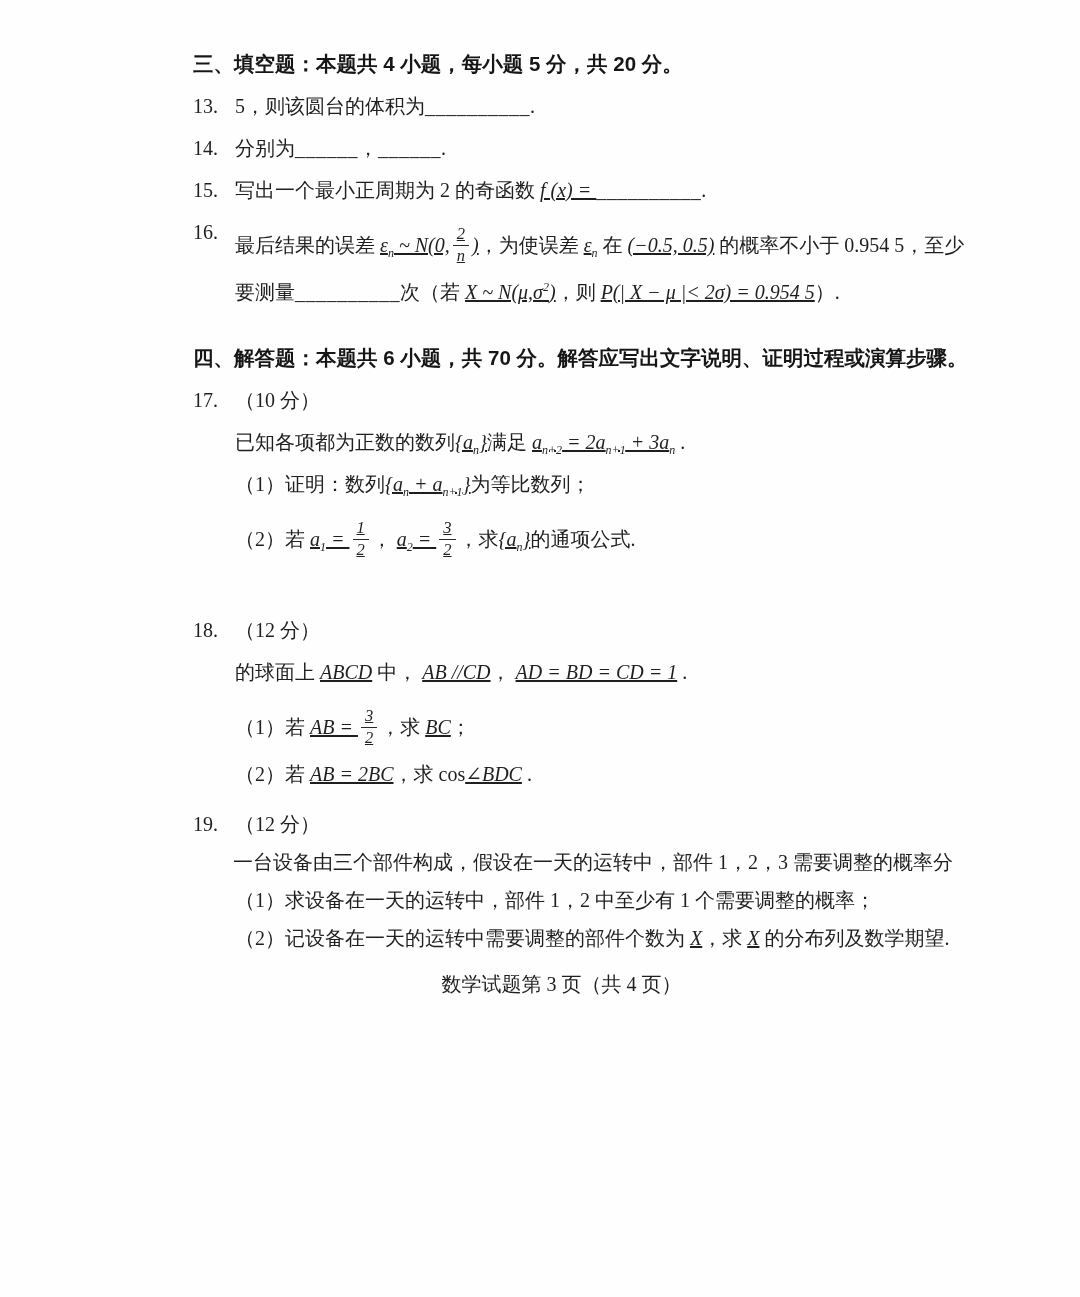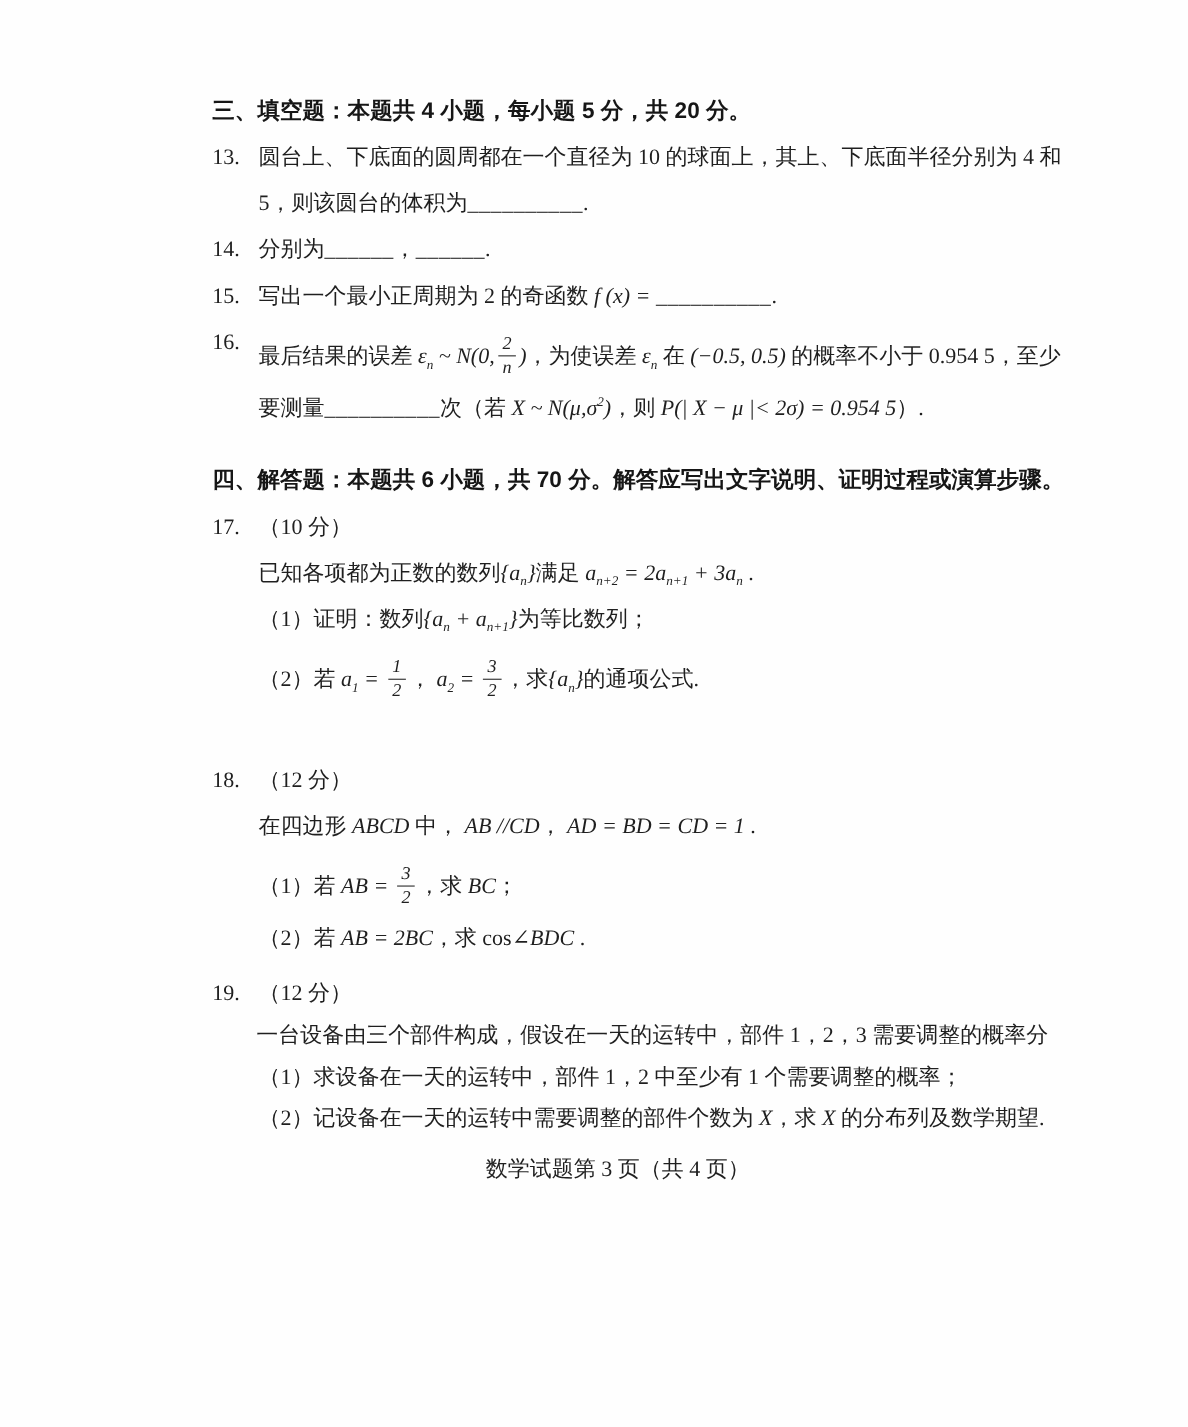--- a/index.html
+++ b/index.html
@@ -4,37 +4,37 @@
 <style>
   html,body { margin:0; padding:0; background:#ffffff; }
   .page {
     position:relative;
     width:1080px; height:1297px;
     box-sizing:border-box;
     background:#fefefe;
     color:#1f1f1f;
     font-family:"Liberation Serif","DejaVu Serif",serif;
     font-size:20px;
-    padding:86px 150px 0 193px;
+    padding:49px 150px 0 193px;
     overflow:hidden;
   }
   .sec-header {
     font-family:"Liberation Sans","DejaVu Sans",sans-serif;
     font-weight:700;
     font-size:20.5px;
     line-height:30px;
     margin-bottom:12px;
     white-space:nowrap;
     color:#161616;
   }
   .q { position:relative; padding-left:42px; }
   .qnum { position:absolute; left:0; top:0; line-height:30px; }
   .line { line-height:30px; margin-bottom:12px; white-space:nowrap; }
   .tall { height:56px; line-height:56px; margin-bottom:4px; }
-  .mi { font-style:italic; font-family:"Liberation Serif","DejaVu Serif",serif; }
+  .mi { font-style:italic; font-family:"Liberation Serif","DejaVu Serif",serif;text-decoration:underline; }
   sub { font-size:12px; font-style:italic; line-height:0; }
   sup { font-size:12px; font-style:italic; line-height:0; }
   .frac {
     display:inline-block; vertical-align:middle;
     text-align:center; font-size:16.5px; line-height:1.15;
     margin:0 3px; transform:translateY(-2px);
   }
   .frac .num { display:block; border-bottom:1.3px solid #2a2a2a; padding:0 4px 1px; }
   .frac .den { display:block; padding-top:1px; }
   .blank { letter-spacing:0.5px; }
@@ -48,21 +48,20 @@
 </style>
 </head>
 <body>
 
 <div class="page">
 
   <div class="sec-header">三、填空题：本题共 4 小题，每小题 5 分，共 20 分。</div>
 
   <div class="q">
     <span class="qnum">13.</span>
-    <div class="line">圆台上、下底面的圆周都在一个直径为 10 的球面上，其上、下底面半径分别为 4 和</div>
     <div class="line"><span>5，则该圆台的体积为</span><span class="blank">__________</span><span>.</span></div>
   </div>
 
   <div class="q">
     <span class="qnum">14.</span>
     <div class="line"><span>分别为</span><span class="blank">______</span><span>，</span><span class="blank">______</span><span>.</span></div>
   </div>
 
   <div class="q">
     <span class="qnum">15.</span>
@@ -81,21 +80,21 @@
     <span class="qnum">17.</span>
     <div class="line">（10 分）</div>
     <div class="line"><span>已知各项都为正数的数列</span><span class="mi"><span>{a</span><sub>n</sub><span>}</span></span><span>满足 </span><span class="mi"><span>a</span><sub>n+2</sub><span> = 2a</span><sub>n+1</sub><span> + 3a</span><sub>n</sub></span><span> .</span></div>
     <div class="line"><span>（1）证明：数列</span><span class="mi"><span>{a</span><sub>n</sub><span> + a</span><sub>n+1</sub><span>}</span></span><span>为等比数列；</span></div>
     <div class="line tall"><span>（2）若 </span><span class="mi"><span>a</span><sub>1</sub><span> = </span></span><span class="frac mi"><span class="num">1</span><span class="den">2</span></span><span>， </span><span class="mi"><span>a</span><sub>2</sub><span> = </span></span><span class="frac mi"><span class="num">3</span><span class="den">2</span></span><span>，求</span><span class="mi"><span>{a</span><sub>n</sub><span>}</span></span><span>的通项公式.</span></div>
   </div>
 
   <div class="q gap-18">
     <span class="qnum">18.</span>
     <div class="line">（12 分）</div>
-    <div class="line"><span>在四边形 </span><span class="mi">ABCD</span><span> 中， </span><span class="mi">AB //CD</span><span>， </span><span class="mi">AD = BD = CD = 1</span><span> .</span></div>
+    <div class="line"><span>的球面上 </span><span class="mi">ABCD</span><span> 中， </span><span class="mi">AB //CD</span><span>， </span><span class="mi">AD = BD = CD = 1</span><span> .</span></div>
     <div class="line tall"><span>（1）若 </span><span class="mi">AB = </span><span class="frac mi"><span class="num">3</span><span class="den">2</span></span><span>，求 </span><span class="mi">BC</span><span>；</span></div>
     <div class="line"><span>（2）若 </span><span class="mi">AB = 2BC</span><span>，求 </span><span>cos</span><span class="mi">∠BDC</span><span> .</span></div>
   </div>
 
   <div class="q gap-19 q19">
     <span class="qnum">19.</span>
     <div class="line">（12 分）</div>
     <div class="line full indent">一台设备由三个部件构成，假设在一天的运转中，部件 1，2，3 需要调整的概率分</div>
     <div class="line">（1）求设备在一天的运转中，部件 1，2 中至少有 1 个需要调整的概率；</div>
     <div class="line"><span>（2）记设备在一天的运转中需要调整的部件个数为 </span><span class="mi">X</span><span>，求 </span><span class="mi">X</span><span> 的分布列及数学期望.</span></div>

